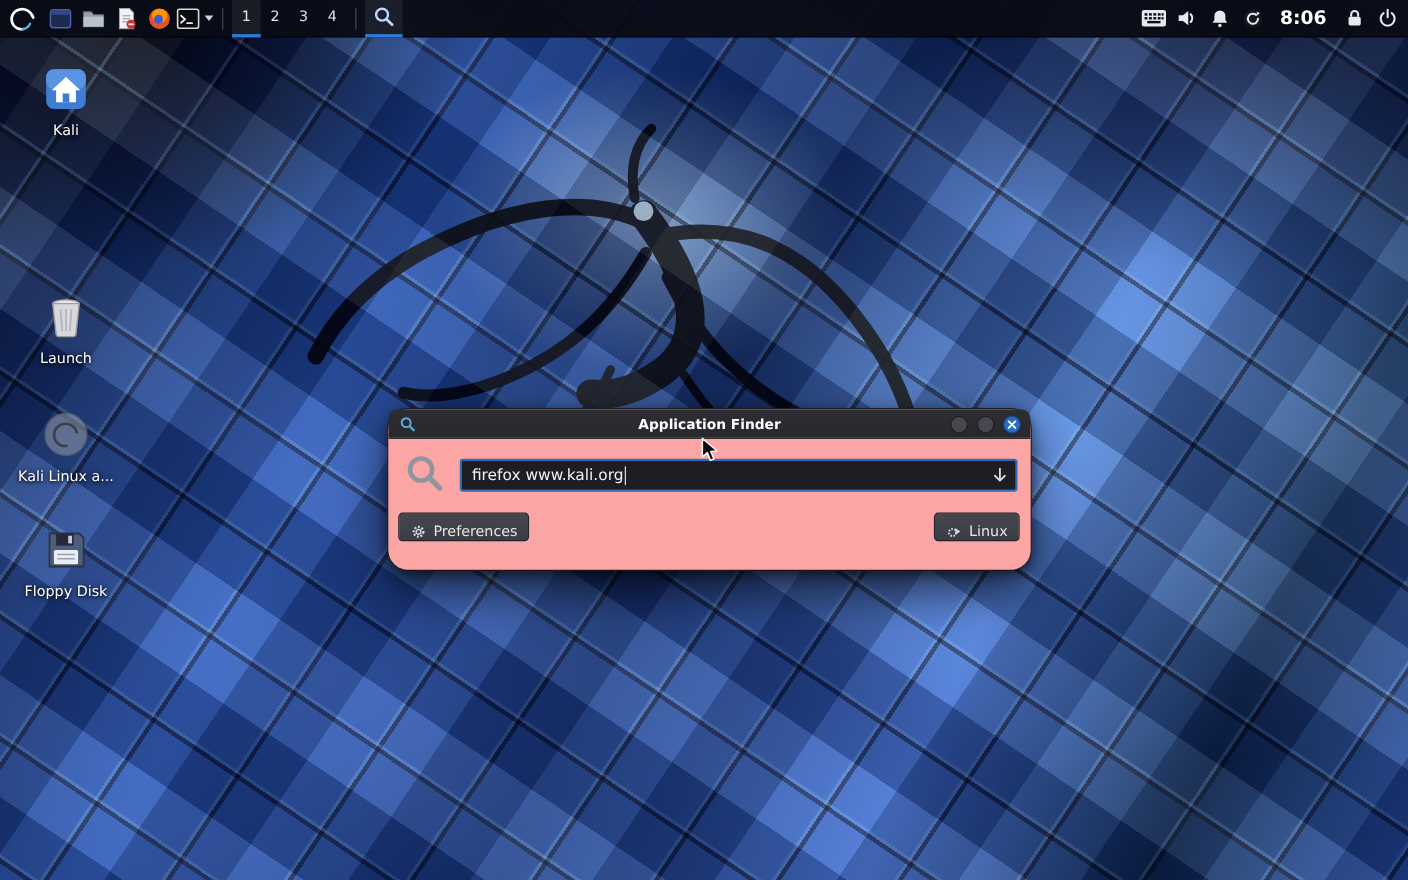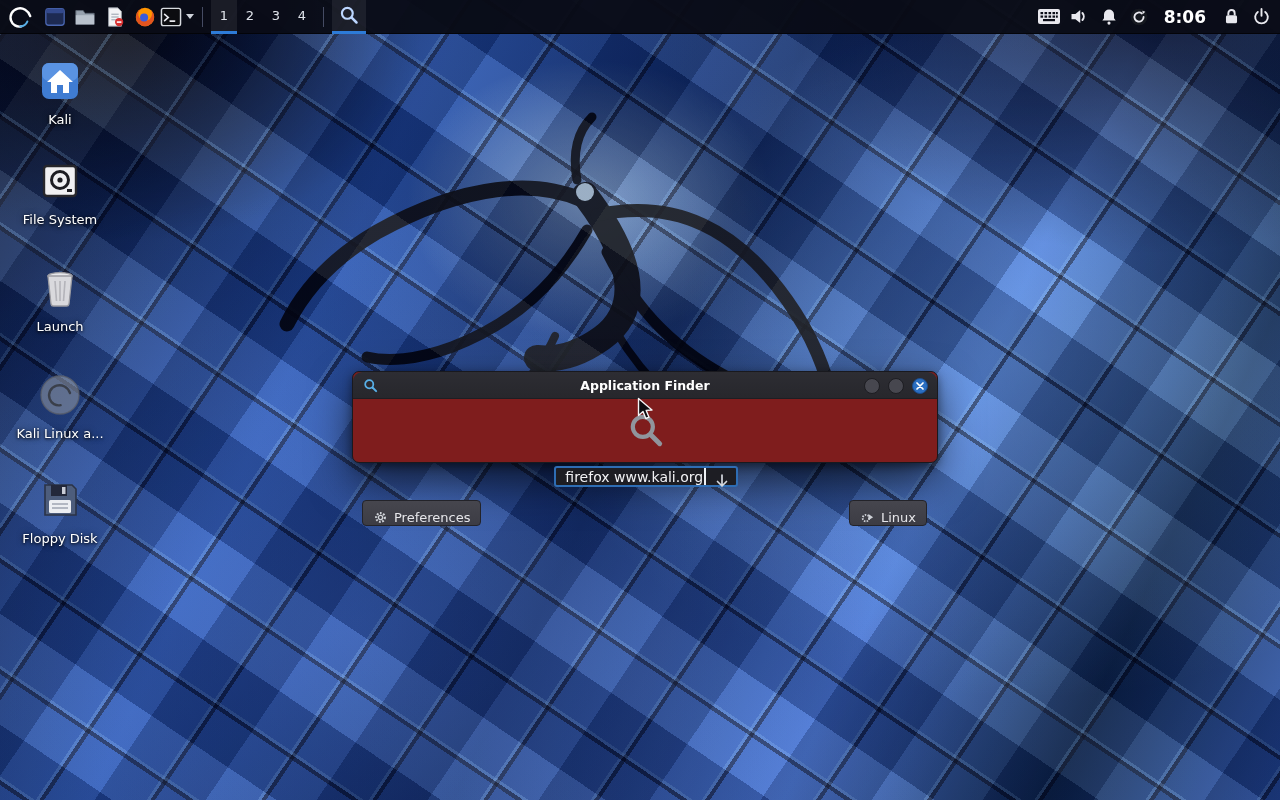--- a/index.html
+++ b/index.html
@@ -49,33 +49,33 @@
     border-top:5px solid #cfd3db; margin-left:4px; }
 
   
   .desk-item { position:absolute; left:12px; width:96px; display:flex;
     flex-direction:column; align-items:center; cursor:pointer; z-index:5; }
   .desk-item .ic { width:46px; height:46px; display:flex; align-items:center; justify-content:center; }
   .desk-item .lbl { margin-top:8px; font-size:13px; color:#fff;
     text-shadow:0 1px 3px rgba(0,0,0,.95), 0 0 6px rgba(0,0,0,.6); text-align:center; }
 
   
-  .dialog { position:absolute; left:352px; top:371px; width:586px; height:92px;
-    background:#7f1d1d; border:1px solid #19191e; border-radius:7px;
+  .dialog { position:absolute; left:352px; top:371px; width:586px; height:148px;
+    background:#fca5a5; border:1px solid #19191e; border-radius:19px;
     box-shadow:0 18px 42px rgba(0,0,0,.6), 0 3px 10px rgba(0,0,0,.45); z-index:20; }
   .titlebar { position:relative; height:27px; background:linear-gradient(#2d2d33,#27272c);
     border-bottom:1px solid #1e1e23; border-radius:9px 9px 0 0; }
   .titlebar .t-icon { position:absolute; left:10px; top:6px; color:#58b0e8; }
   .titlebar .title { position:absolute; left:0; right:0; top:0; height:27px; line-height:27px;
     text-align:center; color:#fff; font-size:12.5px; font-weight:bold; }
   .winbtns { position:absolute; right:9px; top:5.5px; display:flex; gap:8px; z-index:2; }
   .wbtn { width:16px; height:16px; border-radius:50%; border:1px solid #1d1d22;
     background:#47474f; cursor:pointer; padding:0; display:flex; align-items:center; justify-content:center; }
   .wbtn.close { background:#2b6fc2; border-color:#1c4c8c; }
-  .dlg-content { display:flex; align-items:center; gap:13px; padding:12px 12px 0 14px;flex-direction:column; }
+  .dlg-content { display:flex; align-items:center; gap:13px; padding:12px 12px 0 14px; }
   .big-search { color:#90959d; flex:0 0 auto; }
   .fake-input { position:relative; flex:1; height:30px; background:#1d1d23;
     border:2px solid #2e6db4; border-radius:3px; display:flex; align-items:center;
     padding:0 30px 0 9px; cursor:text; }
   .fake-input .val { color:#f2f2f5; font-size:14px; white-space:pre; }
   .caret { display:inline-block; width:1.5px; height:17px; background:#eceff3; margin-left:1px; }
   .drop-arrow { position:absolute; right:7px; top:5px; color:#d5d8de; cursor:pointer; }
   .dlg-actions { display:flex; justify-content:space-between; padding:13px 10px 0 9px; }
   .gbtn { display:flex; align-items:flex-end; gap:6px; height:26px; padding:0 10px;
     background:linear-gradient(#46464e,#3c3c44); border:1px solid #232329; border-radius:4px;
@@ -269,31 +269,20 @@
       <svg width="44" height="44" viewBox="0 0 44 44">
         <rect x="4" y="4" width="36" height="36" rx="7" fill="#3f7cd2"></rect>
         <rect x="4" y="4" width="36" height="18" rx="7" fill="#5a93e2"></rect>
         <path d="M22 11 L35 23 H31 V34 H13 V23 H9 Z" fill="#fff"></path>
         <rect x="19" y="26" width="6" height="8" fill="#3f7cd2"></rect>
       </svg>
     </span>
     <span class="lbl">Kali</span>
   </div>
 
-  <div class="desk-item" style="top:158px">
-    <span class="ic">
-      <svg width="44" height="44" viewBox="0 0 44 44">
-        <rect x="6" y="7" width="32" height="30" rx="3" fill="#f0f0f2" stroke="#26262b" stroke-width="2.4"></rect>
-        <circle cx="22" cy="21" r="8.5" fill="none" stroke="#1d1d22" stroke-width="3"></circle>
-        <circle cx="22" cy="21" r="2.6" fill="#1d1d22"></circle>
-        <rect x="29" y="30" width="5" height="3" fill="#1d1d22"></rect>
-      </svg>
-    </span>
-    <span class="lbl">File System</span>
-  </div>
 
   <div class="desk-item" style="top:265px">
     <span class="ic">
       <svg width="44" height="44" viewBox="0 0 44 44">
         <ellipse cx="22" cy="10" rx="12" ry="3.4" fill="#e7e7ea" stroke="#9c9ca2" stroke-width="1.3"></ellipse>
         <path d="M10 10 L13 38 a2.5 2.5 0 0 0 2.5 2 h13 a2.5 2.5 0 0 0 2.5 -2 L34 10 Z" fill="#d9d9dd" stroke="#9c9ca2" stroke-width="1.3"></path>
         <g stroke="#b4b4ba" stroke-width="1.6">
             <line x1="17" y1="15" x2="18.5" y2="35"></line>
             <line x1="22" y1="15" x2="22" y2="35"></line>
             <line x1="27" y1="15" x2="25.5" y2="35"></line>

